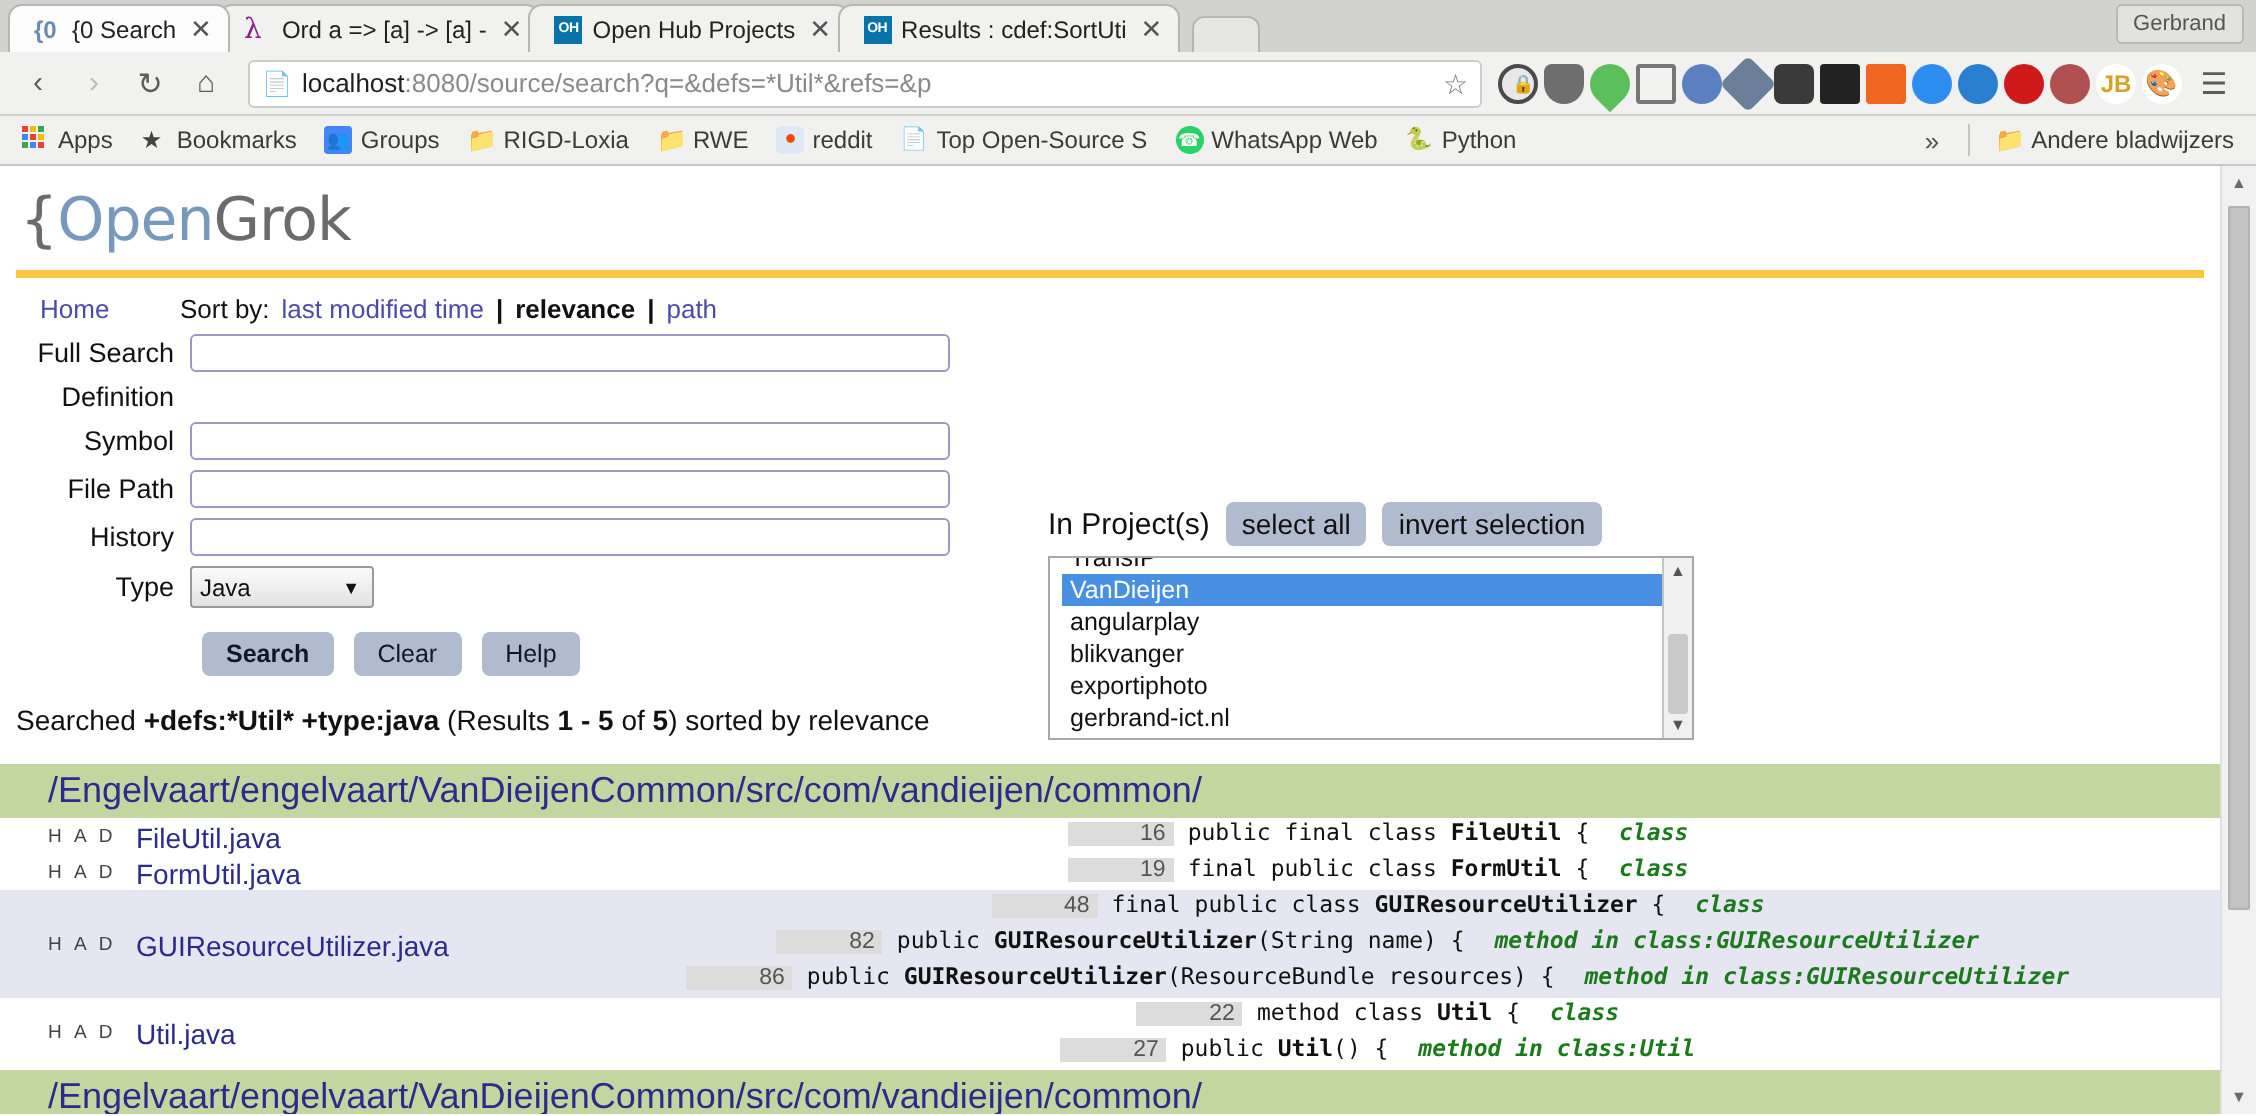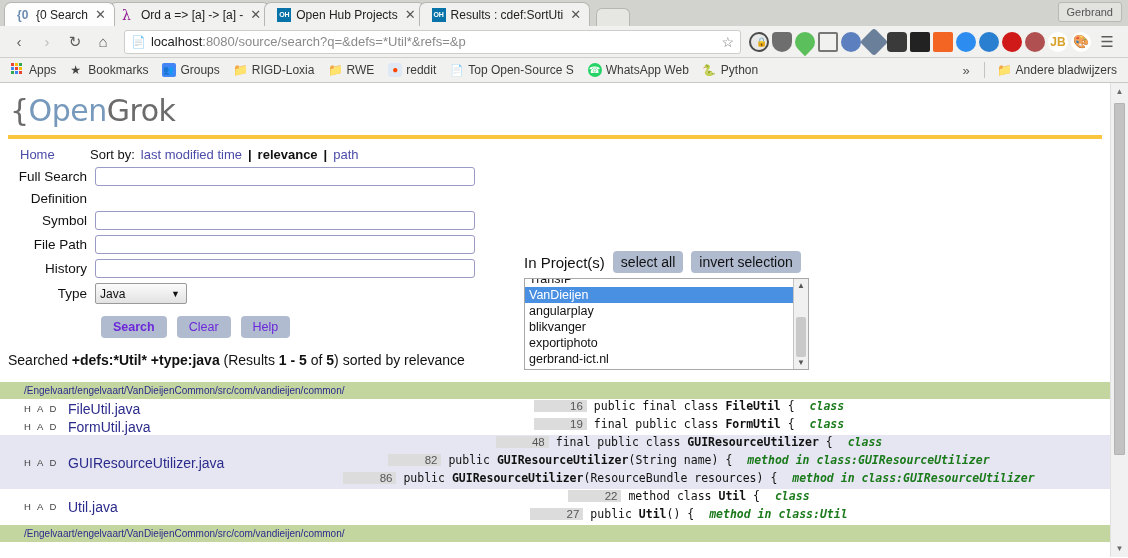--- a/index.html
+++ b/index.html
@@ -195,46 +195,47 @@
     color: #111;
   }
   .ftype .caret { position: absolute; right: 6px; font-size: 9px; }
 
   .btnrow { display: flex; gap: 10px; padding: 12px 0 0 101px; }
   .btn {
     background: #b0bbd0;
     border: none; border-radius: 4px;
     padding: 4px 12px;
     font-size: 12.5px;
-    color: #6d28d9;
+    color: #0f172a;
     font-family: "Liberation Sans", sans-serif;
   }
   .btn.primary { font-weight: bold; }
 
   .projects {
     position: absolute;
     left: 524px; top: 84px;
     width: 290px;
   }
   .projhead { display: flex; align-items: center; gap: 8px; }
   .projhead .ptitle { font-size: 15px; color: #111; }
   .pbtn {
     background: #b0bbd0;
     border: none; border-radius: 4px;
     padding: 3px 8px;
     font-size: 14px; color: #111;
   }
   .projlist {
     margin-top: 5px;
-    width: 285px; height: 92px;
+    width: 323px; height: 92px;
     border: 1px solid #a8a8a8;
     background: #fff;
     position: relative;
     overflow: hidden;
     font-size: 12.5px;
+    padding-left: 6px;
   }
   .projlist .opt { padding: 0 4px; line-height: 16px; color: #111; white-space: nowrap; }
   .projlist .opt.cut { margin-top: -8px; }
   .projlist .opt.sel { background: #4a90e2; color: #fff; }
   .projscroll {
     position: absolute; right: 0; top: 0;
     width: 15px; height: 100%;
     background: #f0f0f0;
     border-left: 1px solid #c4c4c4;
   }
@@ -252,21 +253,21 @@
   .searched {
     font-size: 14px; color: #111;
     padding: 14px 0 0 8px;
   }
   .searched b { font-weight: bold; }
 
   
   .results { margin-top: 14px; }
   .dirrow {
     background: #c4d6a0;
-    font-size: 10px;
+    font-size: 18px;
     color: #2b2b8c;
     padding: 3px 0 3px 24px;
     font-family: "Liberation Sans", sans-serif;
   }
   .resrow { display: flex; align-items: stretch; }
   .resrow.alt { background: #e6e6f2; }
   .resrow.plain { background: #fff; }
   .c-had {
     width: 68px; flex: 0 0 68px;
     font-size: 9.5px; color: #444;

